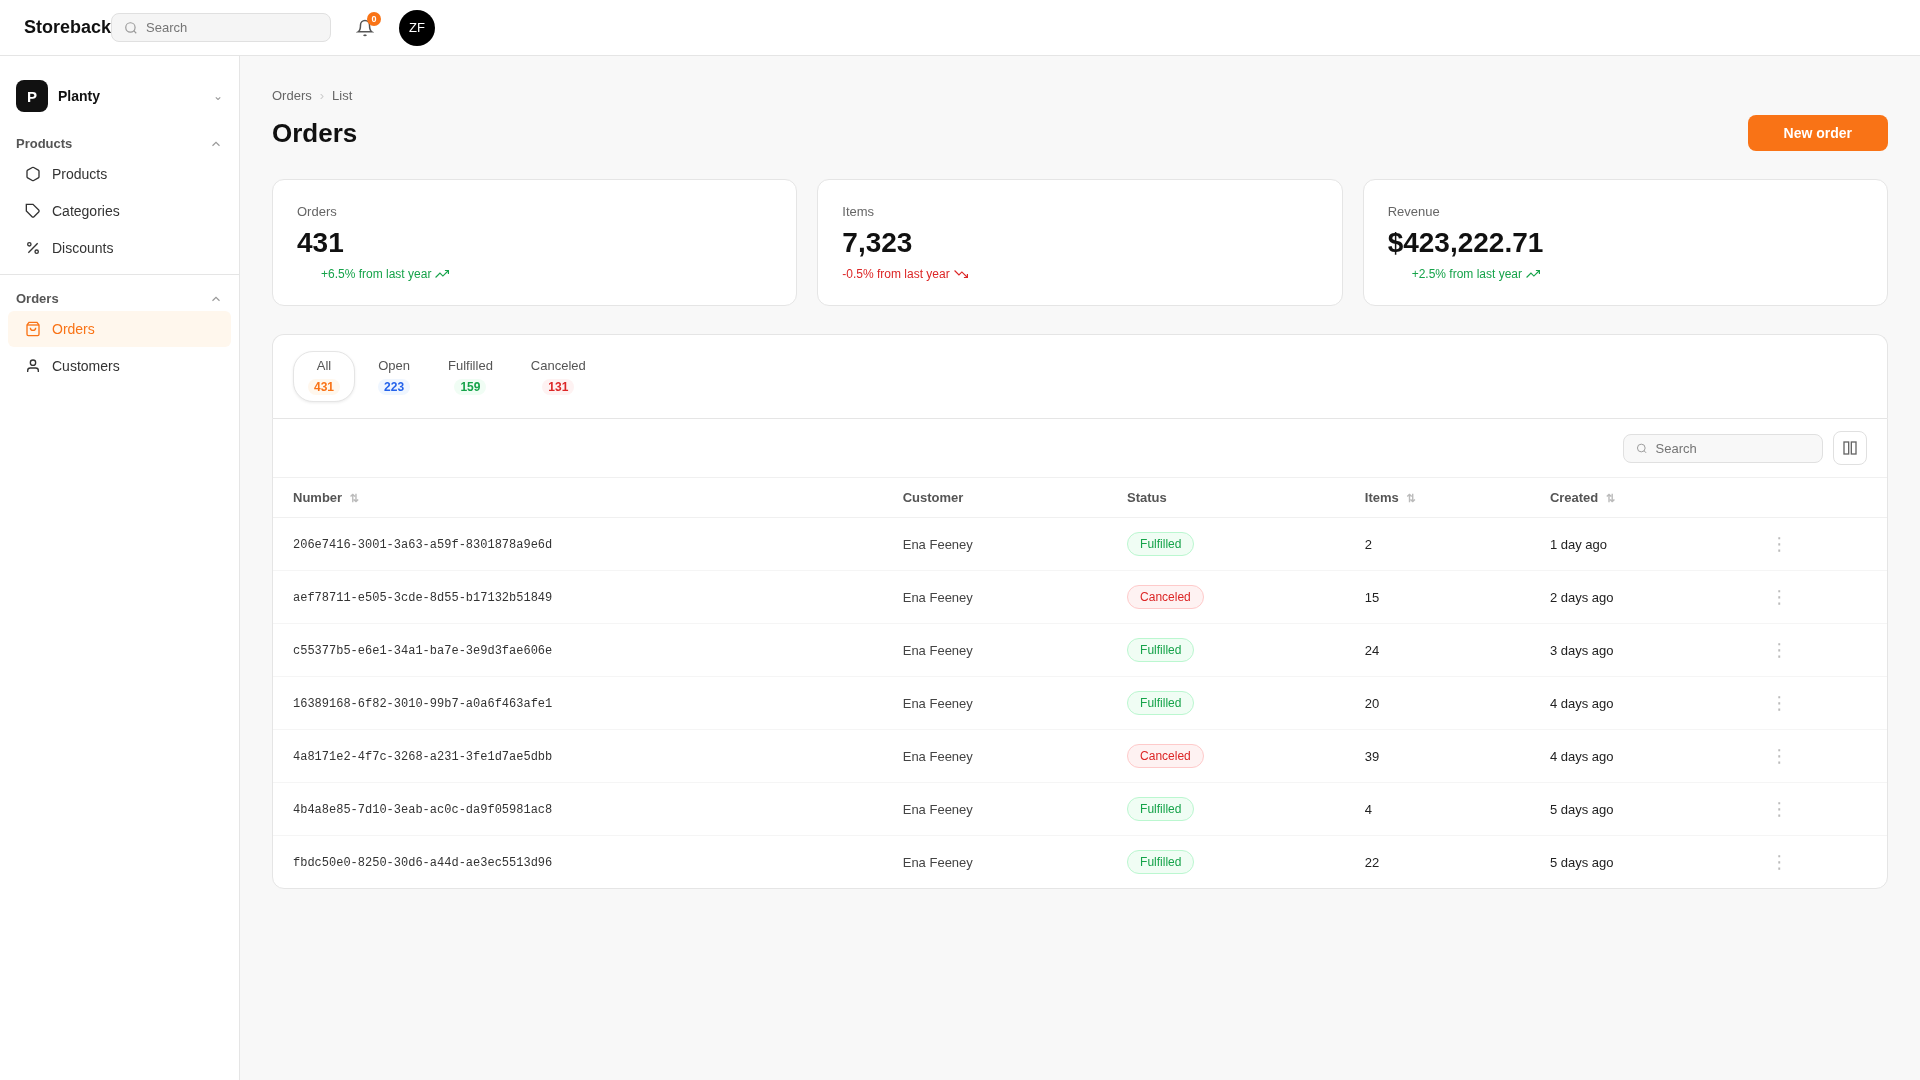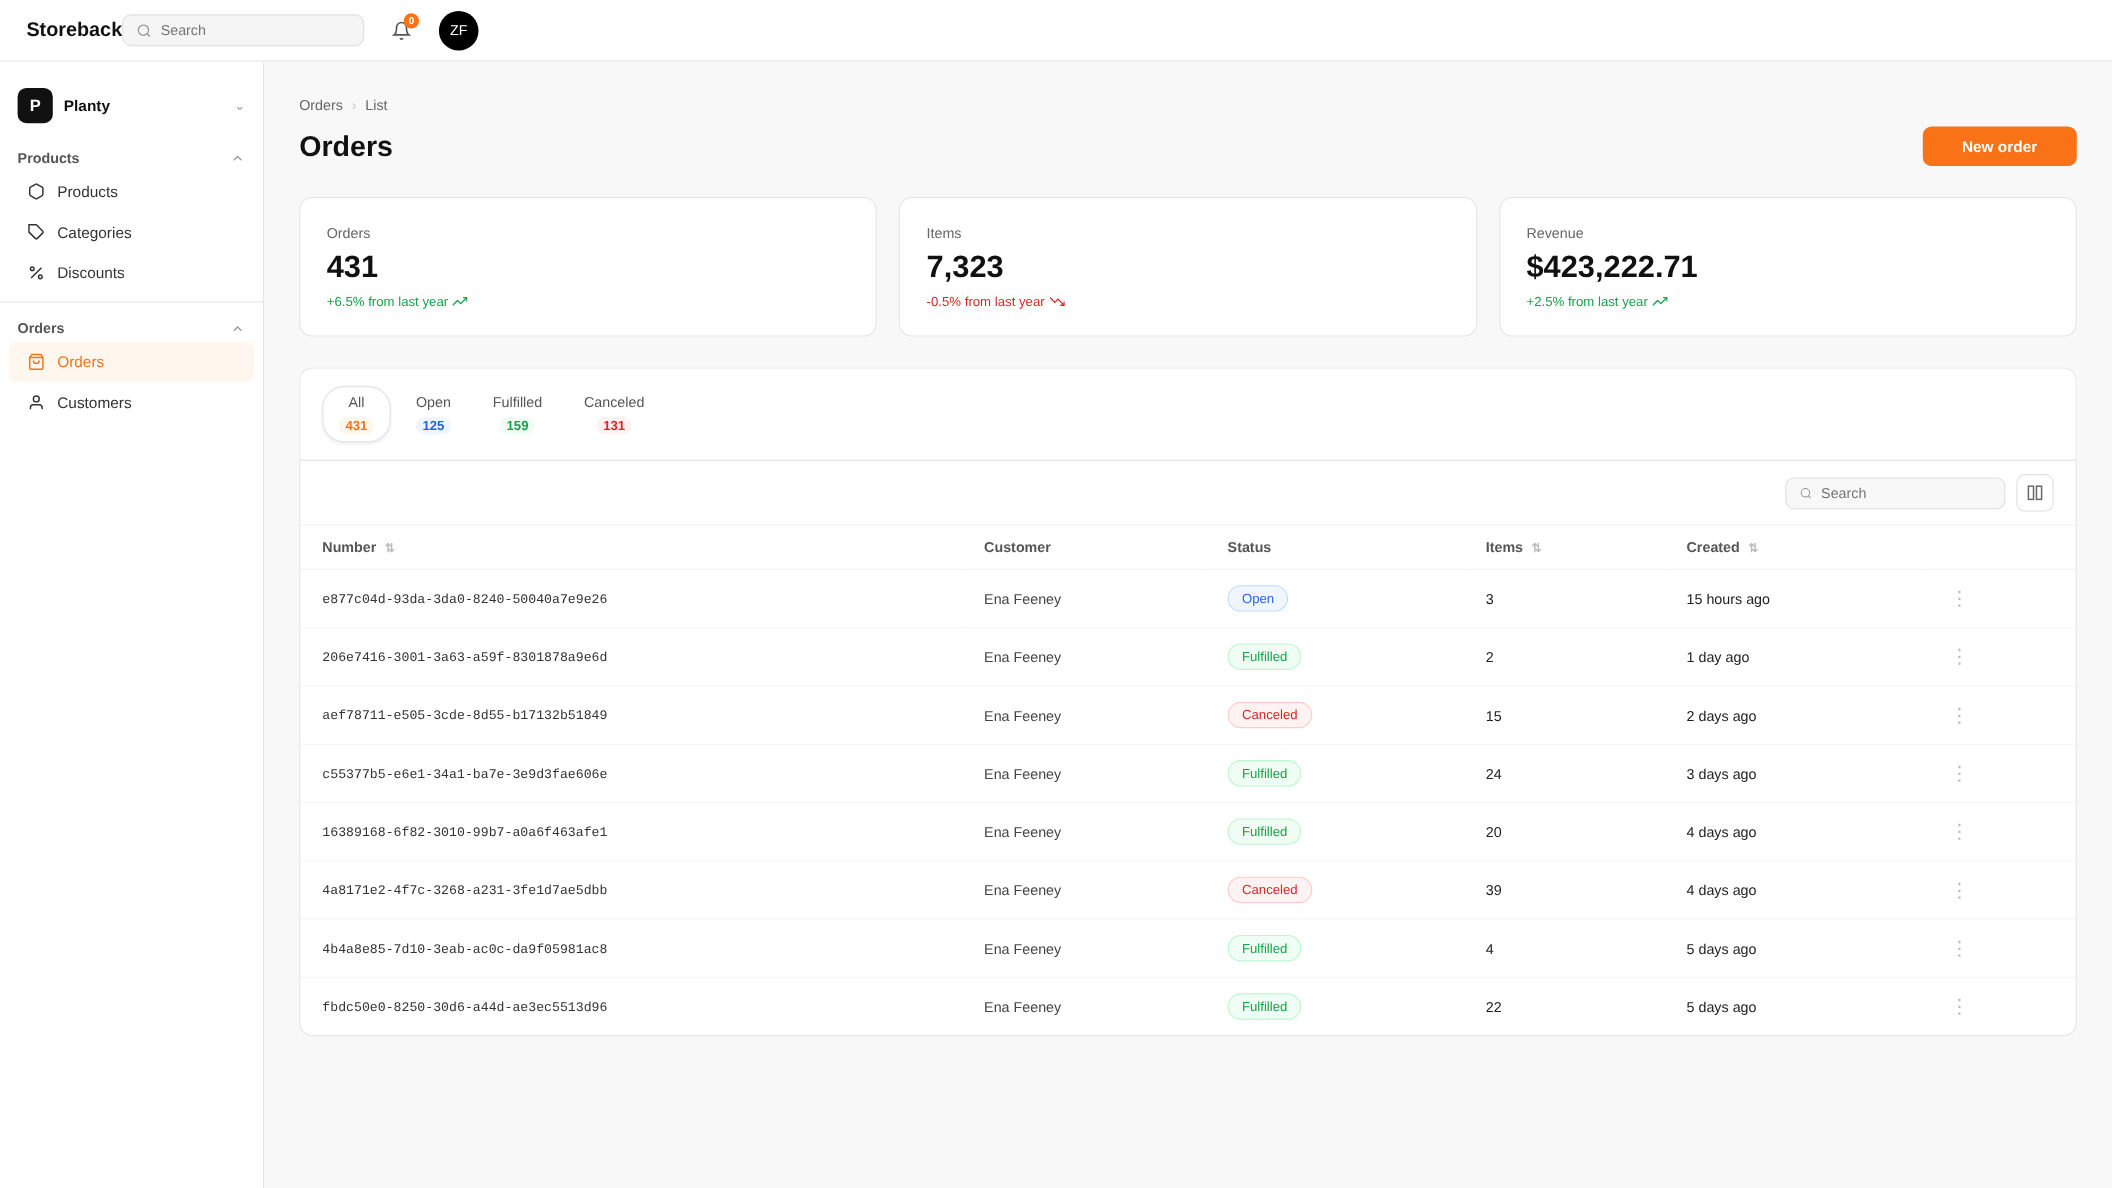--- a/index.html
+++ b/index.html
@@ -42,21 +42,21 @@
     .page-header { display: flex; align-items: center; justify-content: space-between; margin-bottom: 28px; }
     .page-title { font-size: 26px; font-weight: 700; color: #111; }
     .new-order-btn { background: #f97316; color: #fff; border: none; border-radius: 8px; padding: 10px 36px; font-size: 14px; font-weight: 600; cursor: pointer; }
 
     
     .stats-row { display: grid; grid-template-columns: 1fr 1fr 1fr; gap: 20px; margin-bottom: 28px; }
     .stat-card { background: #fff; border-radius: 12px; border: 1px solid #e5e5e5; padding: 24px; }
     .stat-label { font-size: 13px; color: #666; margin-bottom: 8px; }
     .stat-value { font-size: 28px; font-weight: 700; color: #111; margin-bottom: 8px; }
     .stat-change { font-size: 12px; display: flex; align-items: center; gap: 4px; }
-    .stat-change.positive { color: #16a34a; }
+    .stat-change.positive { color: #16a34a; margin-left: 24px; }
     .stat-change.negative { color: #dc2626; }
 
     
     .filters-bar { display: flex; align-items: center; gap: 8px; margin-bottom: 0; padding: 16px 20px 16px; background: #fff; border-radius: 12px 12px 0 0; border: 1px solid #e5e5e5; border-bottom: none; }
     .filter-btn { padding: 6px 14px; border-radius: 20px; border: 1px solid transparent; font-size: 13px; cursor: pointer; background: transparent; color: #555; display: flex; align-items: center; gap: 6px; flex-direction: column; }
     .filter-btn.active { background: #fff; border-color: #e5e5e5; box-shadow: 0 1px 3px rgba(0,0,0,0.08); }
     .filter-count { font-size: 12px; font-weight: 600; color: #f97316; background: #fff7ed; padding: 1px 6px; border-radius: 10px; }
     .filter-count.open { color: #2563eb; background: #eff6ff; }
     .filter-count.fulfilled { color: #16a34a; background: #f0fdf4; }
     .filter-count.canceled { color: #dc2626; background: #fef2f2; }
@@ -232,21 +232,21 @@
       </div>
     </div>
 
     <div class="filters-bar">
       <button class="filter-btn active">
         <span>All</span>
         <span class="filter-count">431</span>
       </button>
       <button class="filter-btn">
         <span>Open</span>
-        <span class="filter-count open">125</span>
+        <span class="filter-count open">223</span>
       </button>
       <button class="filter-btn">
         <span>Fulfilled</span>
         <span class="filter-count fulfilled">159</span>
       </button>
       <button class="filter-btn">
         <span>Canceled</span>
         <span class="filter-count canceled">131</span>
       </button>
     </div>
@@ -285,30 +285,20 @@
               <span class="sort-icon">⇅</span>
             </th>
             <th>
               <span>Created</span>
               <span class="sort-icon">⇅</span>
             </th>
             <th></th>
           </tr>
         </thead>
         <tbody id="orders-tbody">
-        <tr>
-    <td><span class="order-id">e877c04d-93da-3da0-8240-50040a7e9e26</span></td>
-    <td><span class="customer-name">Ena Feeney</span></td>
-    <td><span class="status-badge open">Open</span></td>
-    <td>3</td>
-    <td>15 hours ago</td>
-    <td>
-                <div class="row-actions">⋮</div>
-              </td>
-  </tr>
             <tr>
     <td><span class="order-id">206e7416-3001-3a63-a59f-8301878a9e6d</span></td>
     <td><span class="customer-name">Ena Feeney</span></td>
     <td><span class="status-badge fulfilled">Fulfilled</span></td>
     <td>2</td>
     <td>1 day ago</td>
     <td>
                 <div class="row-actions">⋮</div>
               </td>
   </tr>

